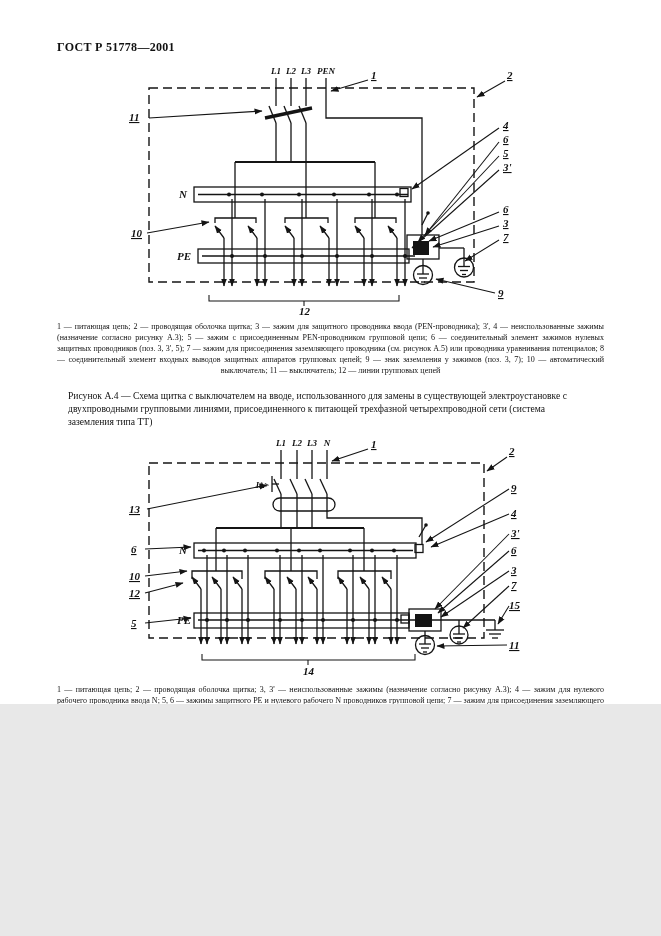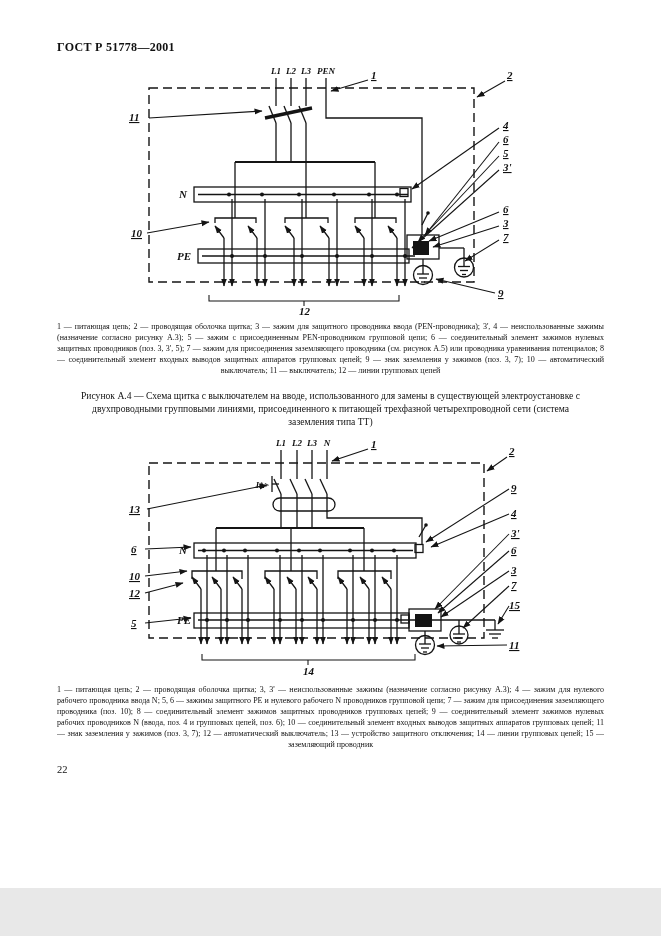--- a/index.html
+++ b/index.html
@@ -1,18 +1,18 @@
 <!DOCTYPE html>
 <html><head>
 <meta charset="utf-8">
 <style>
   html,body{margin:0;padding:0;background:#e8e8e8;}
   .page{
     position:relative;
-    width:661px;height:888px;
+    width:661px;height:704px;
     margin:0 auto;
     background:#ffffff;
     color:#111;
     font-family:"Liberation Serif", serif;
     overflow:hidden;
   }
   .content{padding:0 57px;}
   .header{
     padding-top:40px;
     font-size:12px;font-weight:bold;letter-spacing:.3px;
@@ -33,21 +33,20 @@
   .dot{fill:#141414;}
   .legend{
     margin-top:4px;
     font-size:8px;line-height:11px;
     text-align:justify;text-align-last:center;
   }
   .caption{
     margin:13px auto 8px auto;
     width:525px;
     font-size:9.6px;line-height:13px;
-    text-align:center;
   }
   .pagenum{margin-top:14px;font-size:10.5px;}
 </style>
 </head>
 <body>
 
 <div class="page">
   <div class="content">
 
     <div class="header">ГОСТ Р 51778—2001</div>

